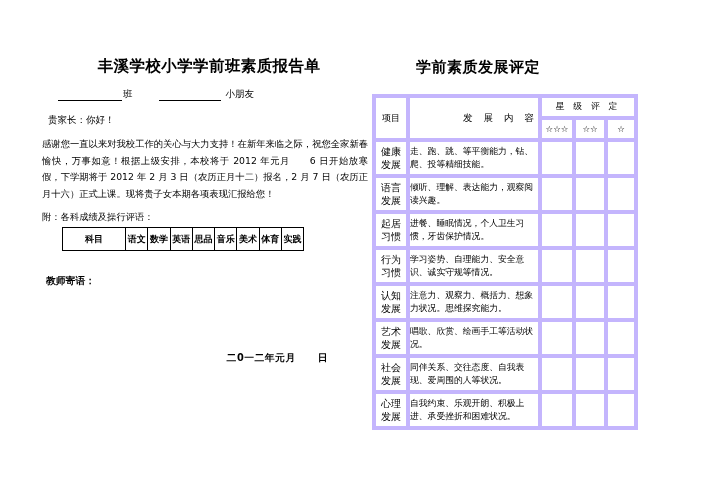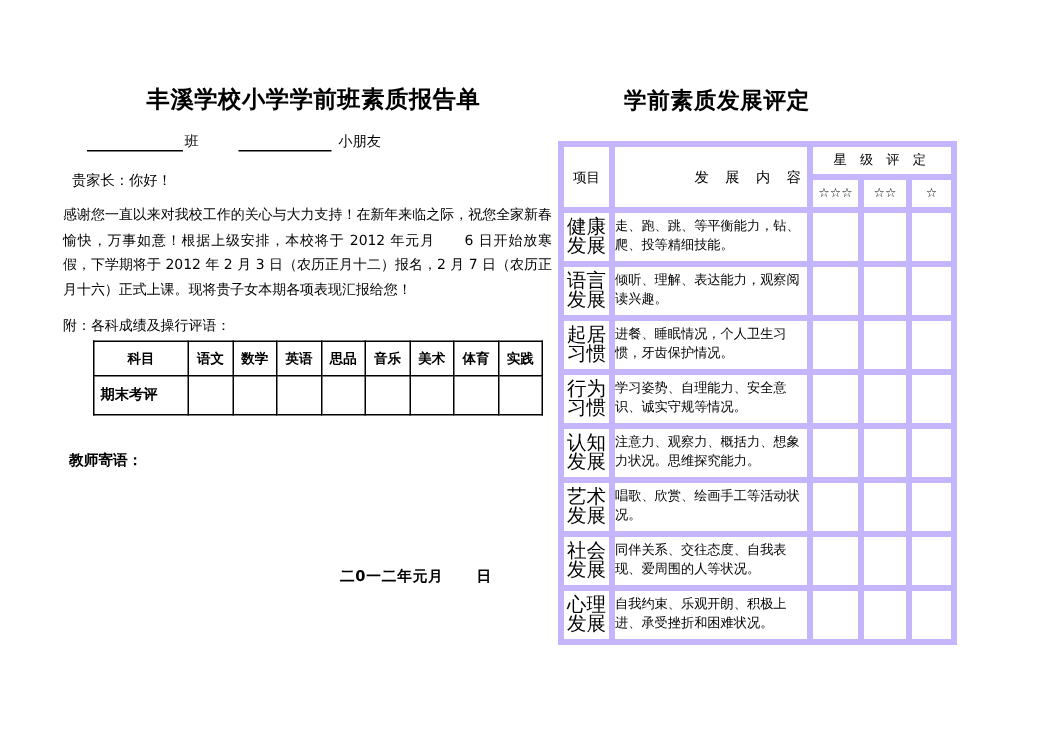--- a/index.html
+++ b/index.html
@@ -72,21 +72,21 @@
 
   .attach {
     font-size: 9.3px;
     margin: 9px 0 3px 0;
     padding-left: 2px;
   }
 
   
   table.score-table {
     border-collapse: collapse;
-    width: 300px;
+    width: 242px;
     margin-left: 22px;
     table-layout: fixed;
   }
   table.score-table td {
     border: 1px solid #000;
     height: 21px;
     text-align: center;
     vertical-align: middle;
     font-size: 9px;
     padding: 0;
@@ -176,21 +176,21 @@
     padding-left: 3px;
   }
   td.th-starsub {
     text-align: center;
     font-size: 8.5px;
     height: 18px;
     vertical-align: middle;
   }
   td.item-cell {
     text-align: center;
-    font-size: 13px;
+    font-size: 10px;
     font-weight: bold;
     line-height: 13px;
     vertical-align: middle;
     padding: 2px 0;
   }
   td.content-cell {
     font-size: 8.8px;
     line-height: 13.5px;
     vertical-align: middle;
     padding: 3px 4px 3px 5px;
@@ -226,31 +226,20 @@
         <tr class="head">
           <td class="first-col hdr">科目</td>
           <td class="hdr">语文</td>
           <td class="hdr">数学</td>
           <td class="hdr">英语</td>
           <td class="hdr">思品</td>
           <td class="hdr">音乐</td>
           <td class="hdr">美术</td>
           <td class="hdr">体育</td>
           <td class="hdr">实践</td>
-        </tr>
-        <tr>
-          <td class="first-col row-lbl">期末考评</td>
-          <td class="blankcell"></td>
-          <td class="blankcell"></td>
-          <td class="blankcell"></td>
-          <td class="blankcell"></td>
-          <td class="blankcell"></td>
-          <td class="blankcell"></td>
-          <td class="blankcell"></td>
-          <td class="blankcell"></td>
         </tr>
       </tbody>
     </table>
 
     <div class="teacher-note">教师寄语：</div>
 
     <div class="date-line">
       <span>二0一二年元月</span><span class="daygap"></span><span>日</span>
     </div>
   </div>

